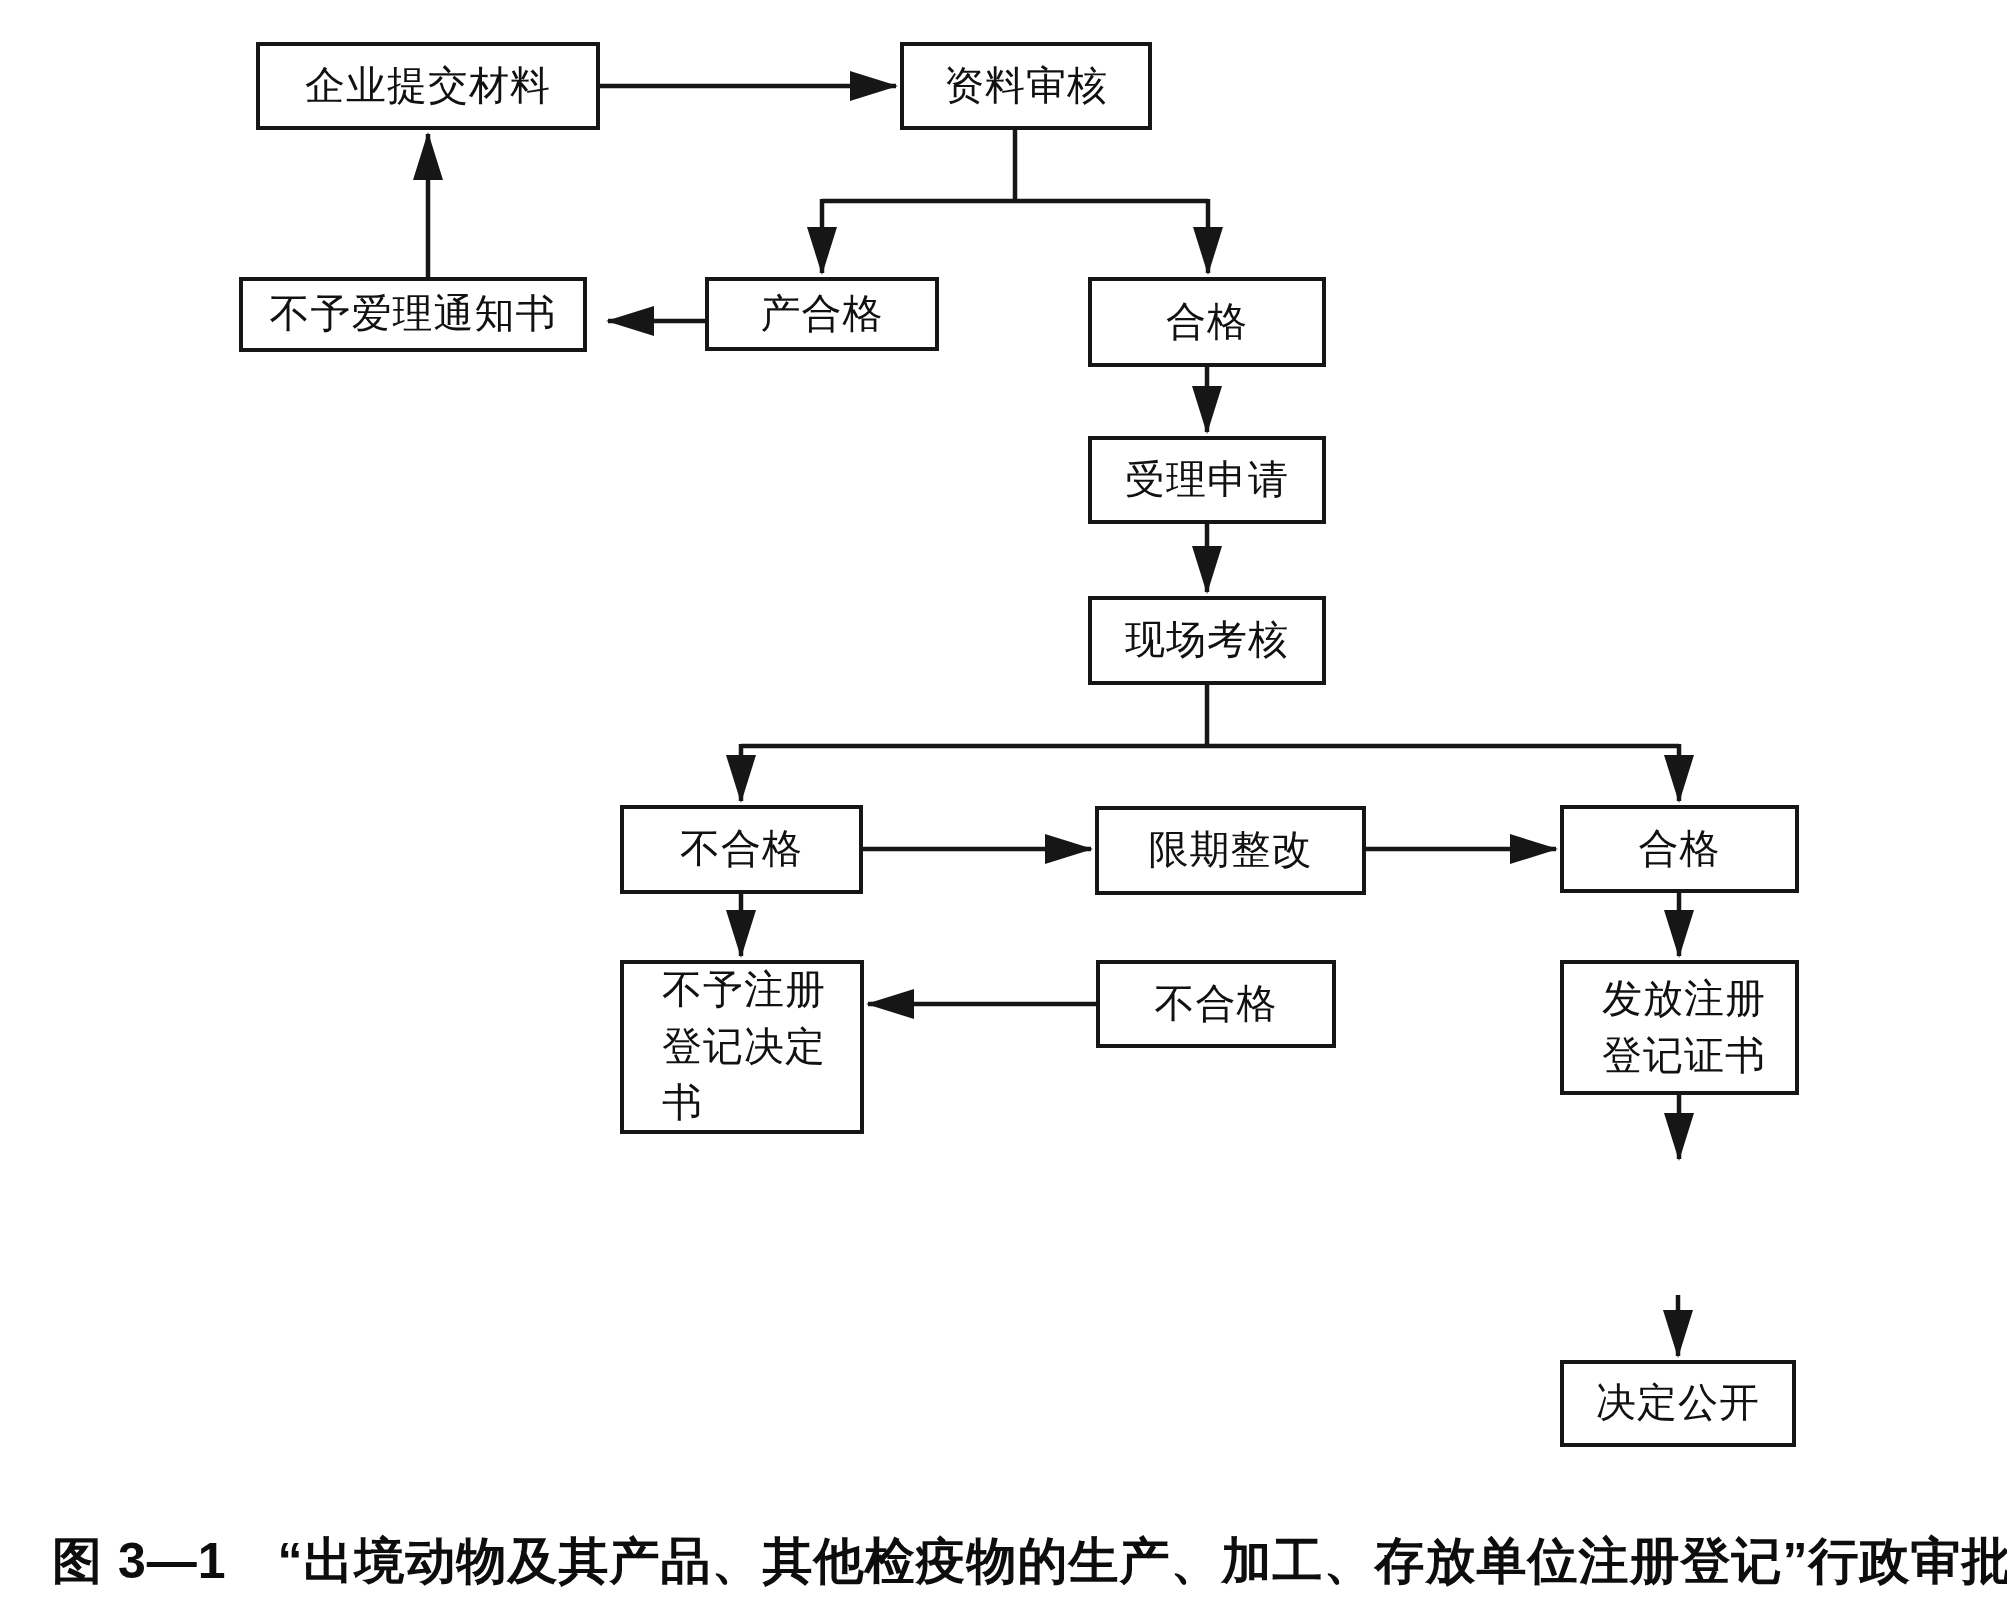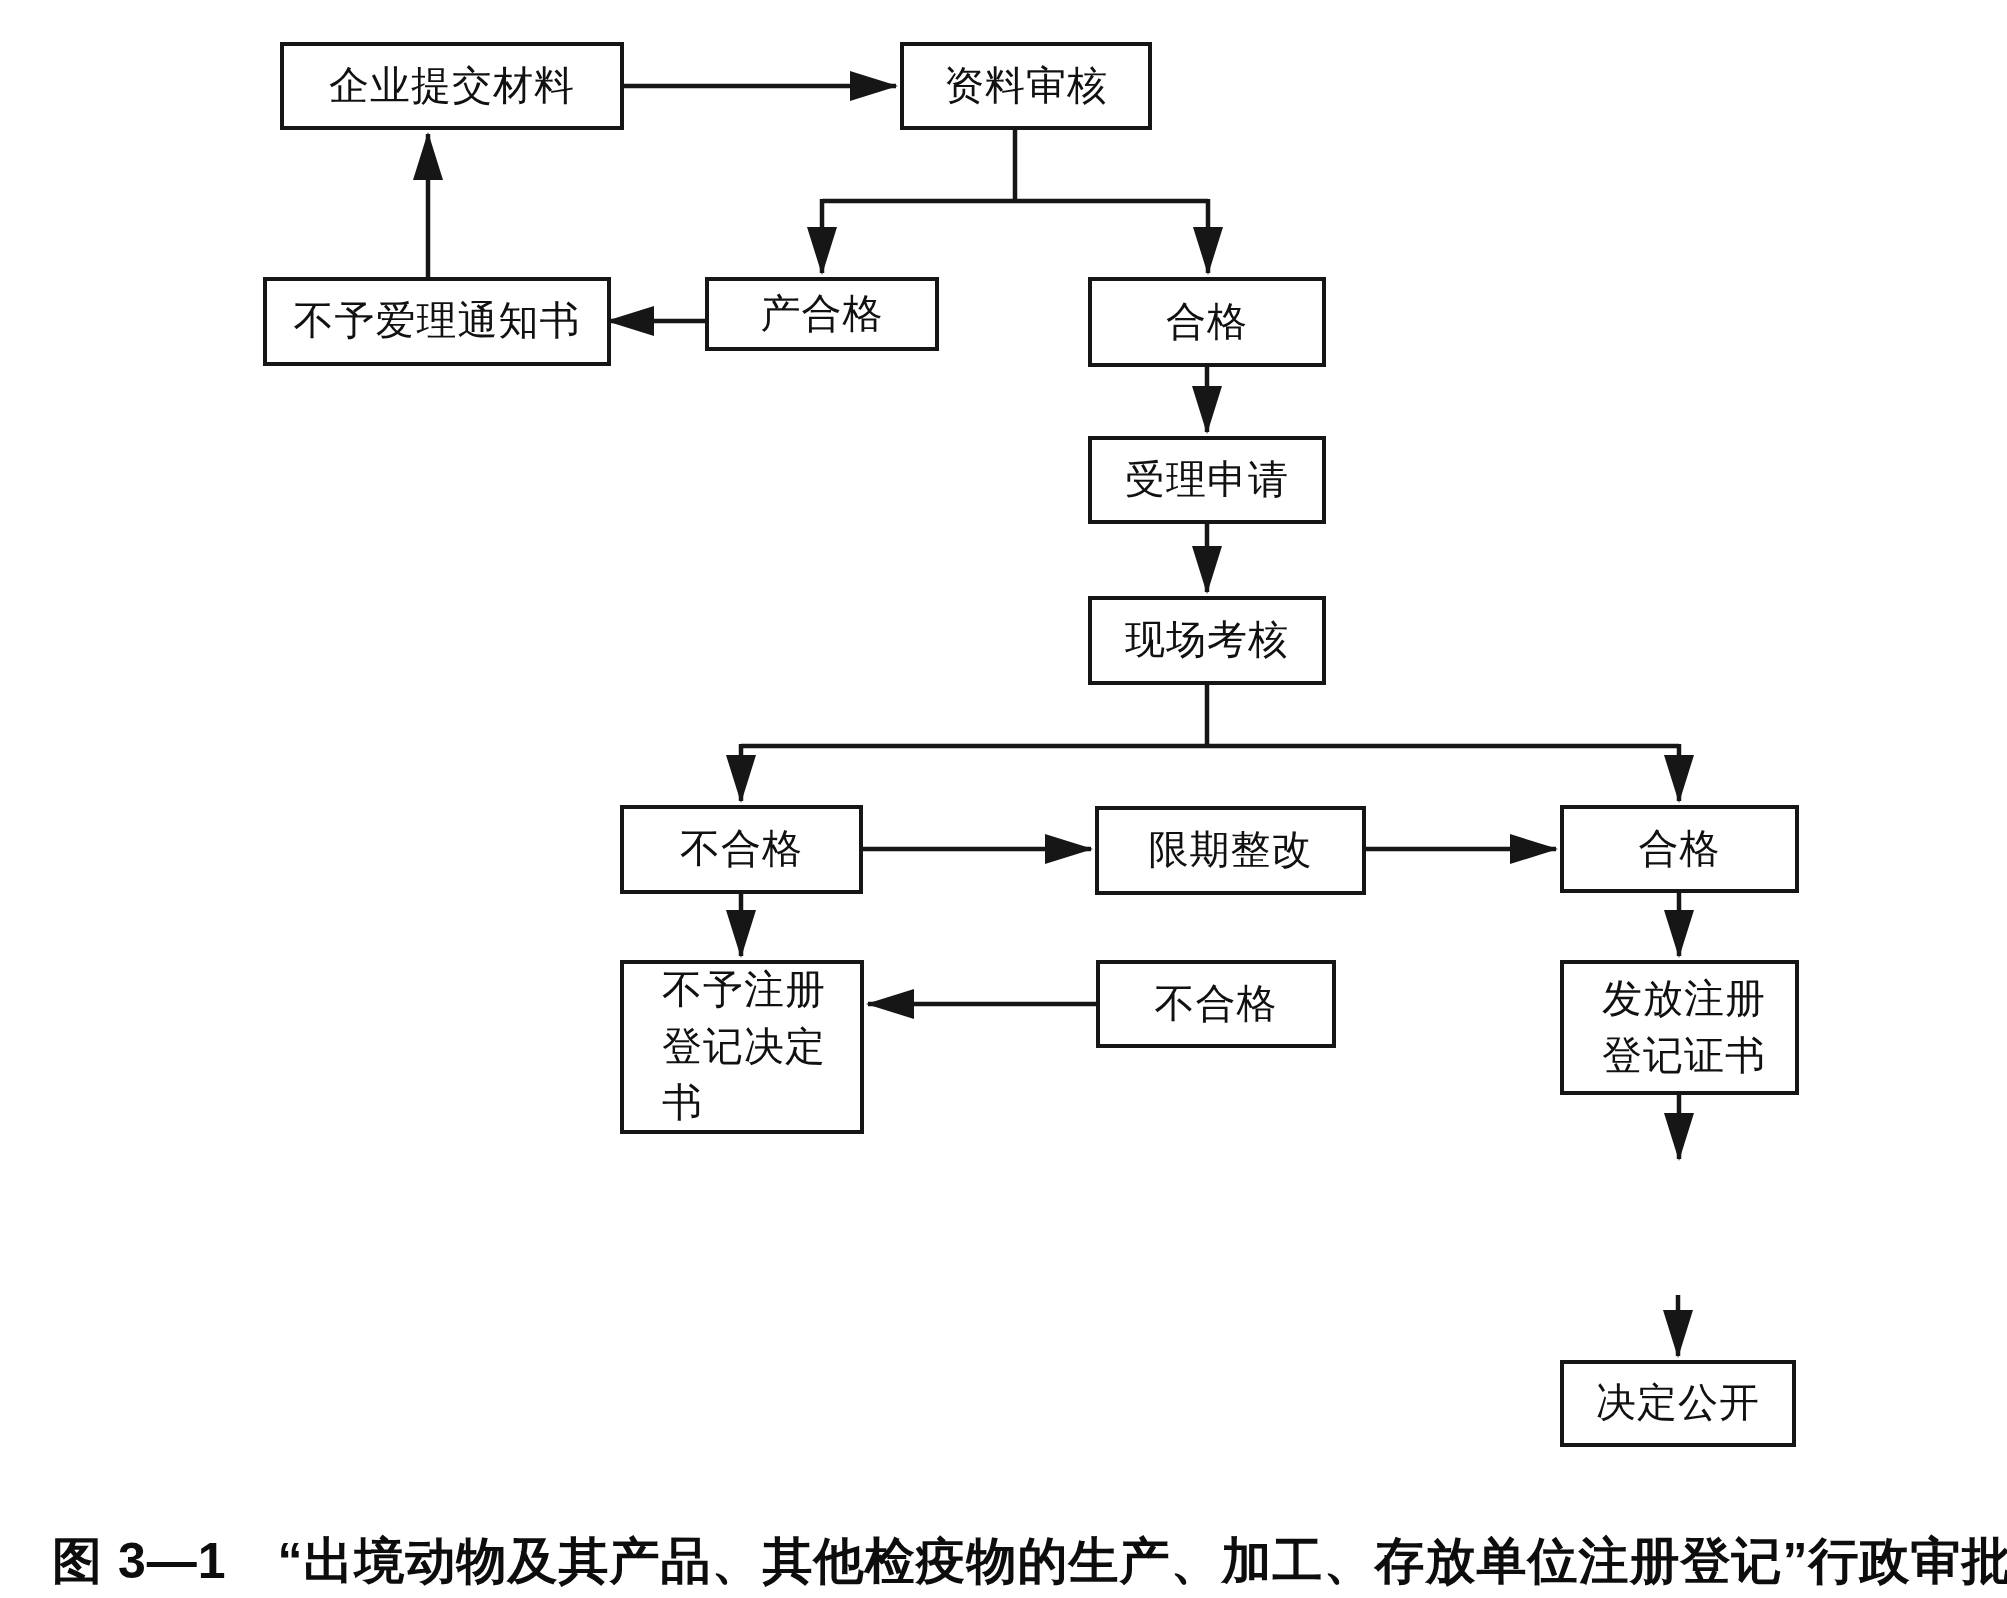--- a/index.html
+++ b/index.html
@@ -100,29 +100,29 @@
 
     <line x1="741" y1="894" x2="741" y2="956" marker-end="url(#arr)"></line>
 
     <line x1="1096" y1="1004" x2="868" y2="1004" marker-end="url(#arr)"></line>
 
     <line x1="1679" y1="893" x2="1679" y2="956" marker-end="url(#arr)"></line>
     <line x1="1679" y1="1095" x2="1679" y2="1159" marker-end="url(#arr)"></line>
     <line x1="1678" y1="1295" x2="1678" y2="1356" marker-end="url(#arr)"></line>
   </svg>
 
-  <div class="node" style="left:256px; top:42px; width:344px; height:88px;margin-left:24px;">
+  <div class="node" style="left:256px; top:42px; width:344px; height:88px;">
     <span class="label">企业提交材料</span>
   </div>
 
   <div class="node" style="left:900px; top:42px; width:252px; height:88px;">
     <span class="label">资料审核</span>
   </div>
 
-  <div class="node" style="left:263px; top:277px; width:348px; height:89px;">
+  <div class="node" style="left:239px; top:277px; width:348px; height:75px;">
     <span class="label">不予爱理通知书</span>
   </div>
 
   <div class="node" style="left:705px; top:277px; width:234px; height:74px;">
     <span class="label">产合格</span>
   </div>
 
   <div class="node" style="left:1088px; top:277px; width:238px; height:90px;">
     <span class="label">合格</span>
   </div>

